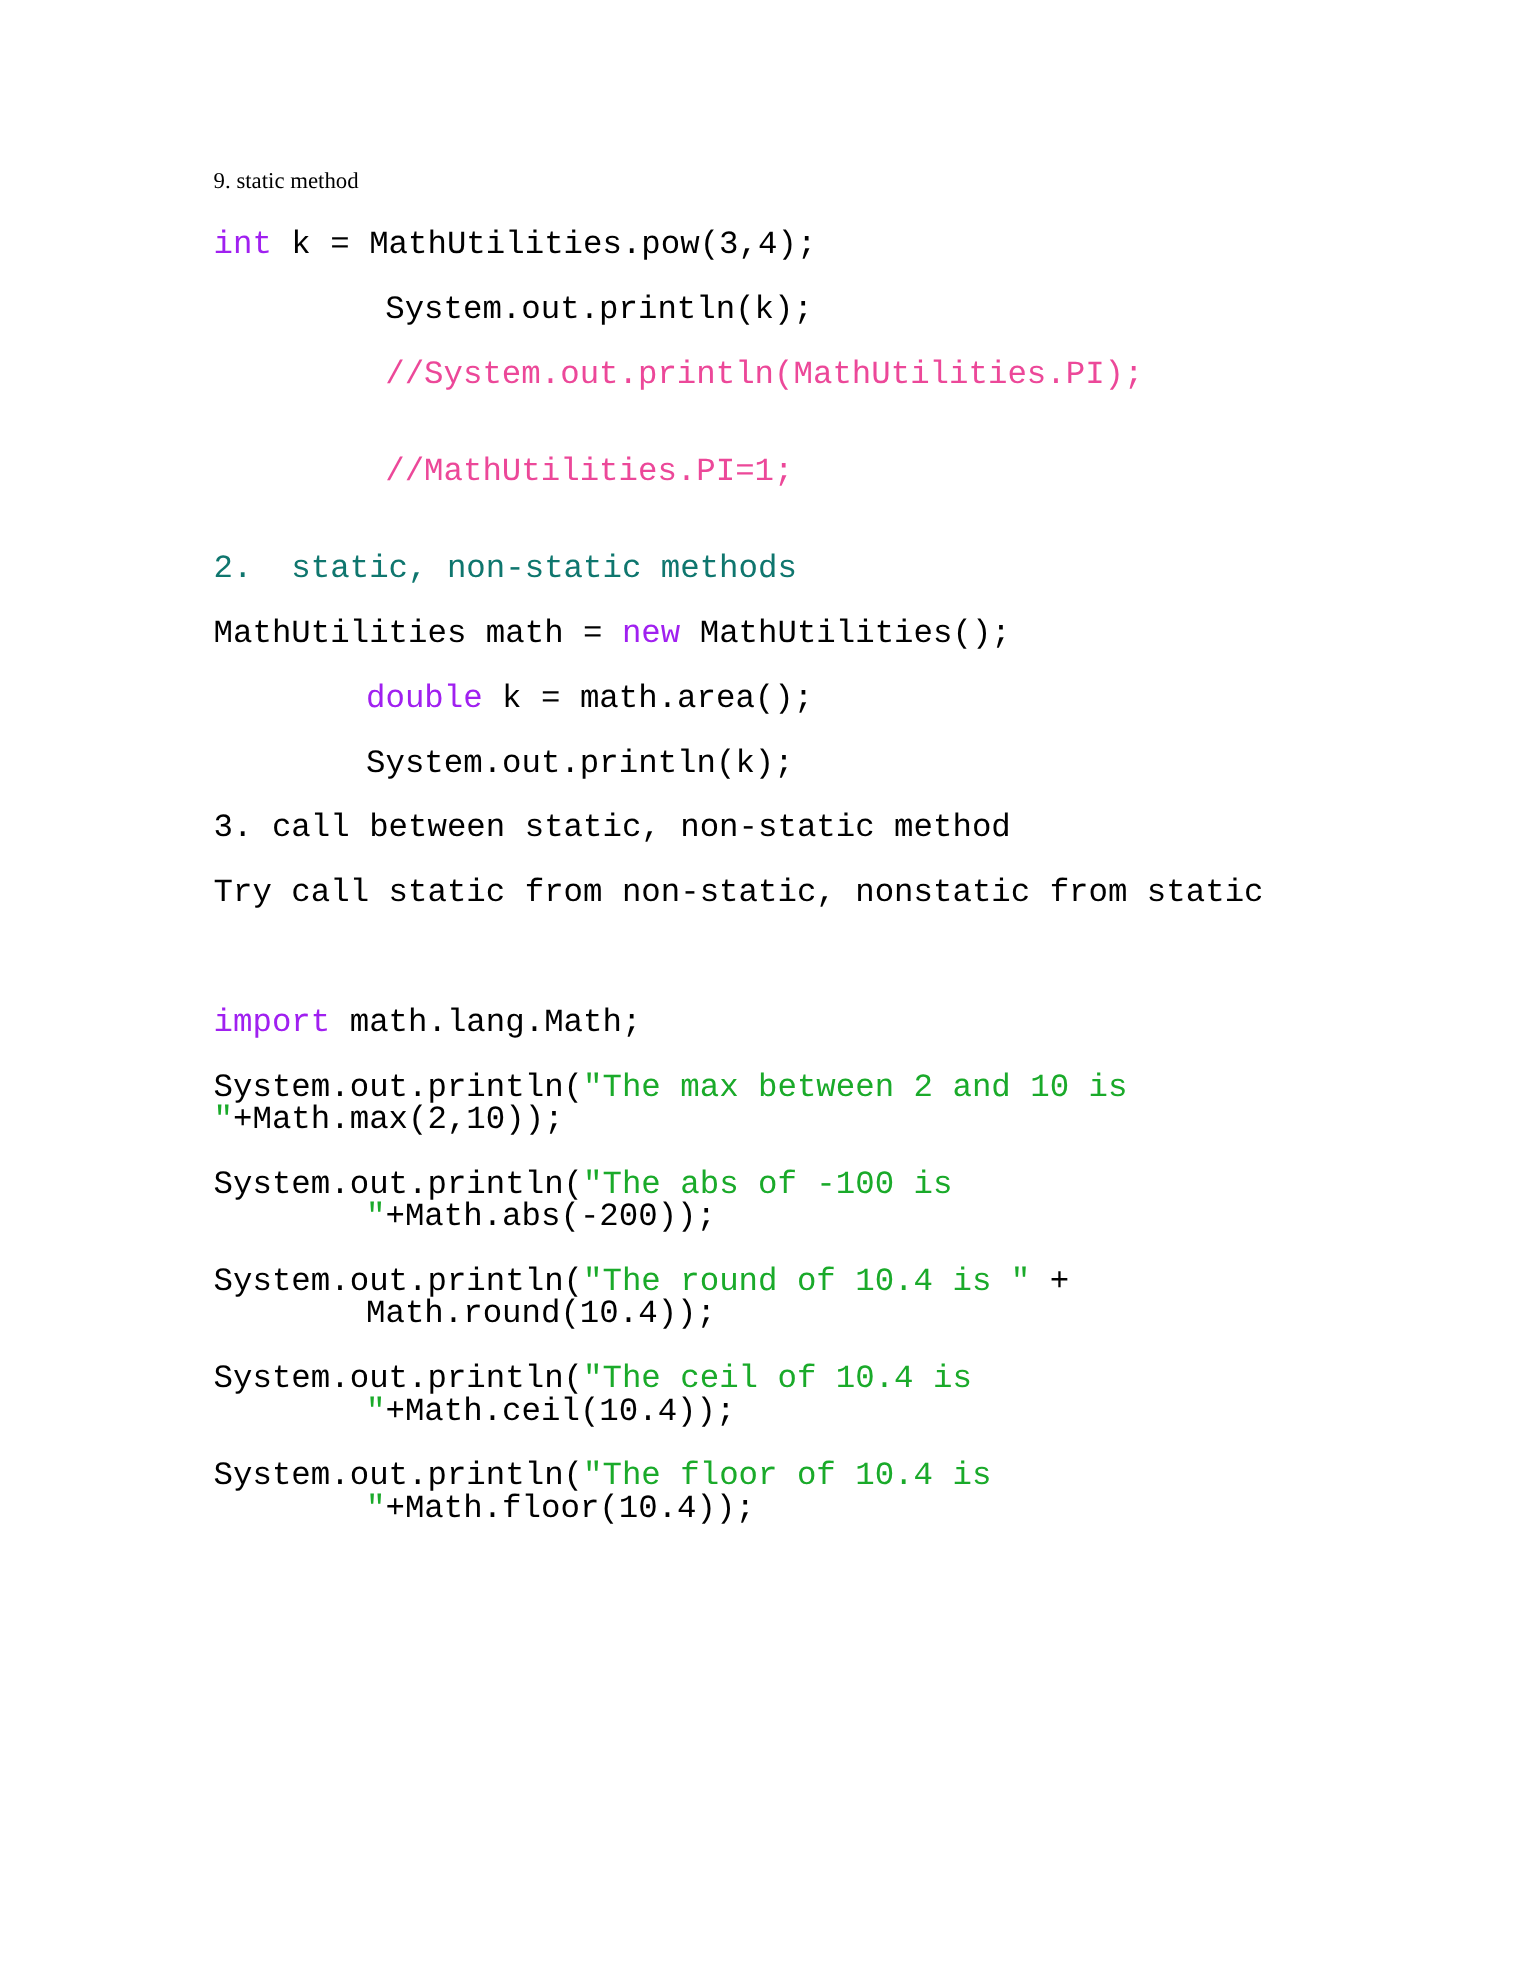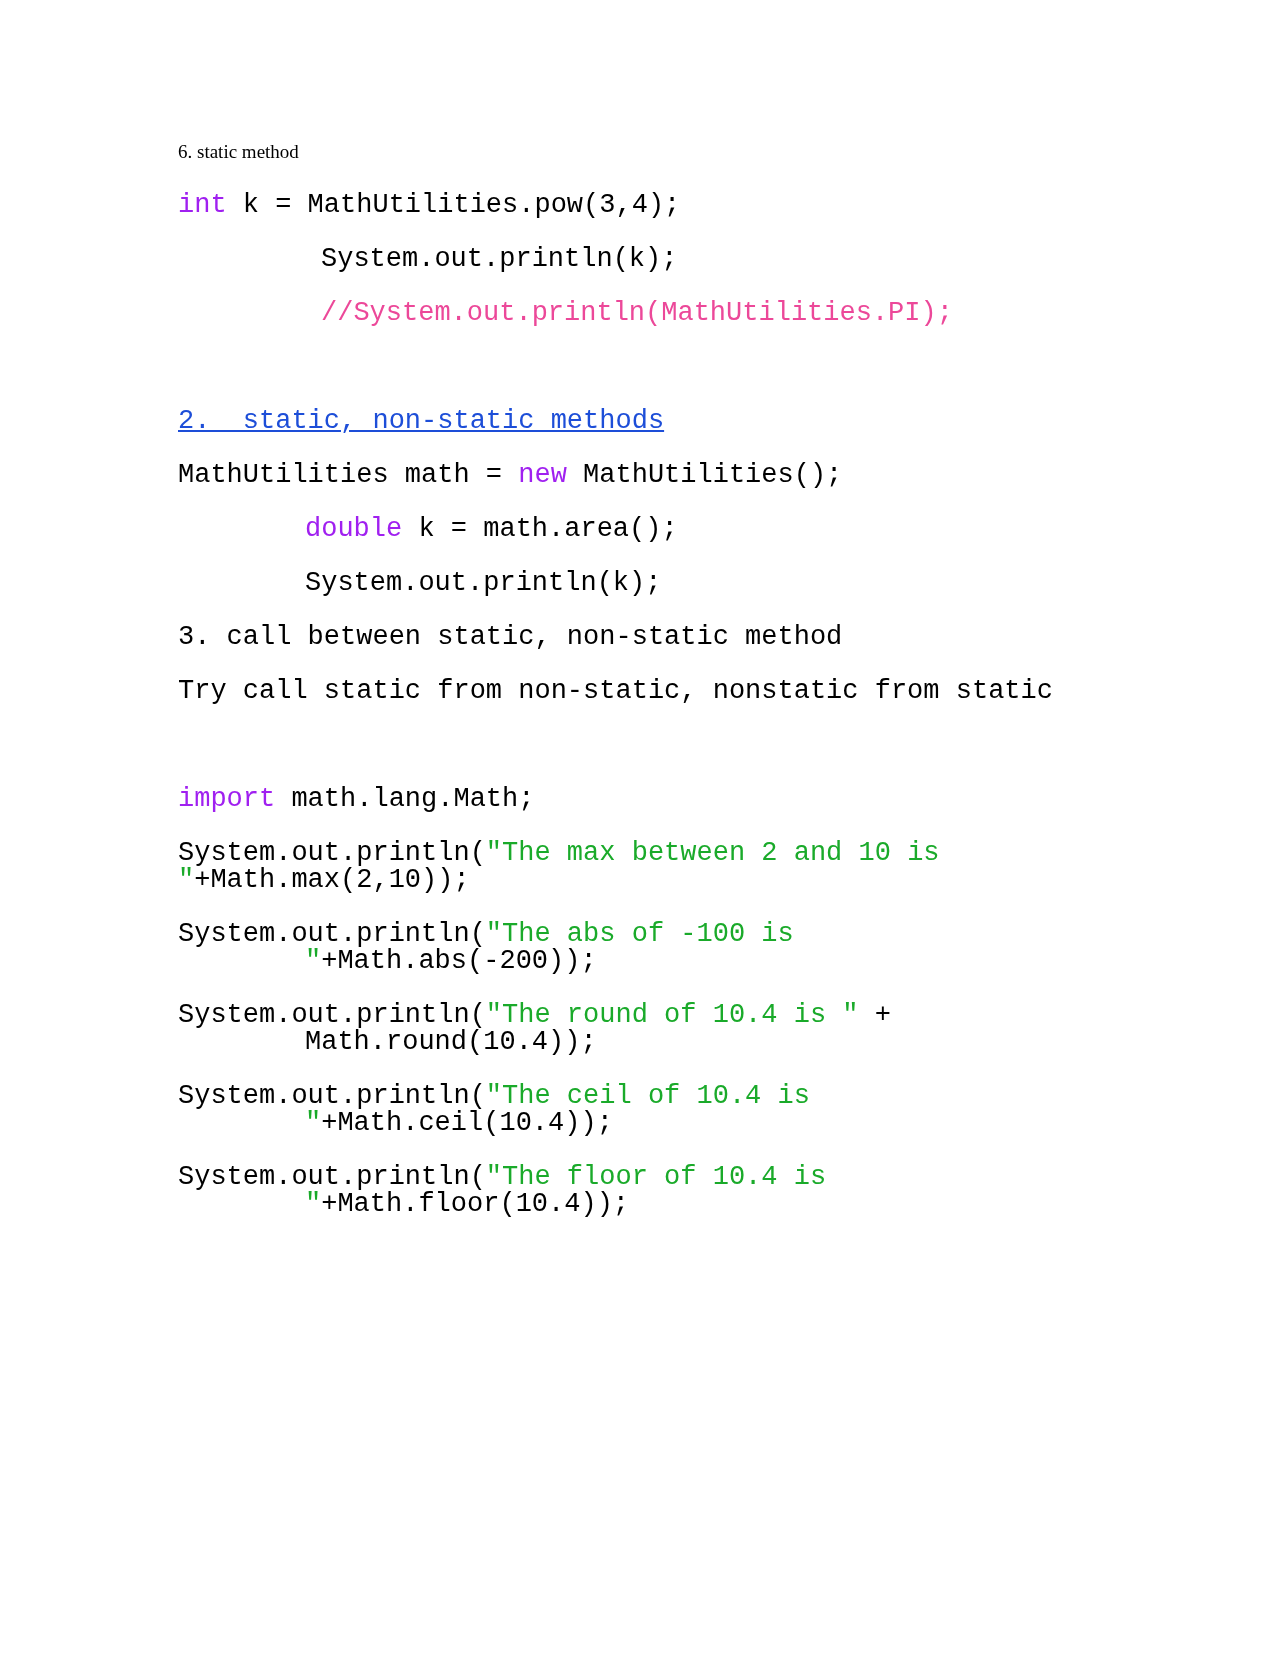--- a/index.html
+++ b/index.html
@@ -34,43 +34,44 @@
     font-family: "Liberation Serif", "DejaVu Serif", serif;
     font-size: 19px;
     line-height: 24px;
     margin-bottom: 28px;
   }
   .indent1 { padding-left: 143px; text-indent: -0px; }
   .indent2 { padding-left: 127px; }
   .kw { color: #a020f0; }
   .cmt { color: #ec4899; }
   .str { color: #1aaa2a; }
-  .orange { color: #1d4ed8; text-decoration: underline; }
+  .orange { color: #0f766e; }
   .spacer-lg { height: 27px; }
   .wrapline {
     padding-left: 127px;
     text-indent: -127px;
   }
 </style>
 </head>
 <body>
 
 <div class="page">
   <div class="content">
 
-    <p class="line serif">6. static method</p>
+    <p class="line serif">9. static method</p>
 
     <p class="line"><span class="kw">int</span><span> k = MathUtilities.pow(3,4);</span></p>
 
     <p class="line indent1"><span>System.out.println(k);</span></p>
 
     <p class="line indent1"><span class="cmt">//System.out.println(MathUtilities.PI);</span></p>
 
     <div class="spacer-lg"></div>
 
+    <p class="line indent1"><span class="cmt">//MathUtilities.PI=1;</span></p>
 
     <div class="spacer-lg"></div>
 
     <p class="line"><span class="orange">2.  static, non-static methods</span></p>
 
     <p class="line"><span>MathUtilities math = </span><span class="kw">new</span><span> MathUtilities();</span></p>
 
     <p class="line indent2"><span class="kw">double</span><span> k = math.area();</span></p>
 
     <p class="line indent2"><span>System.out.println(k);</span></p>

